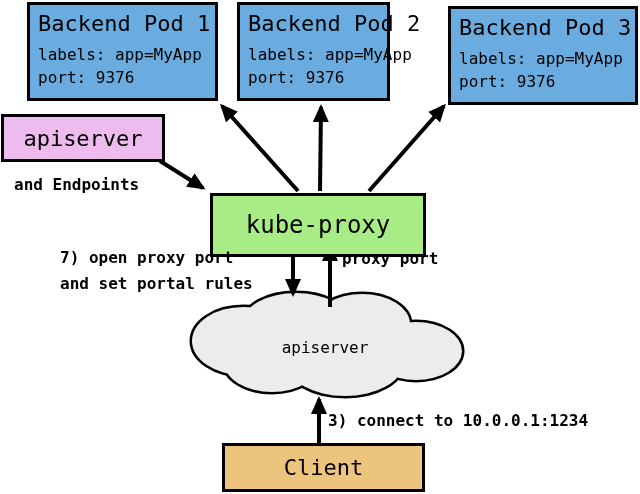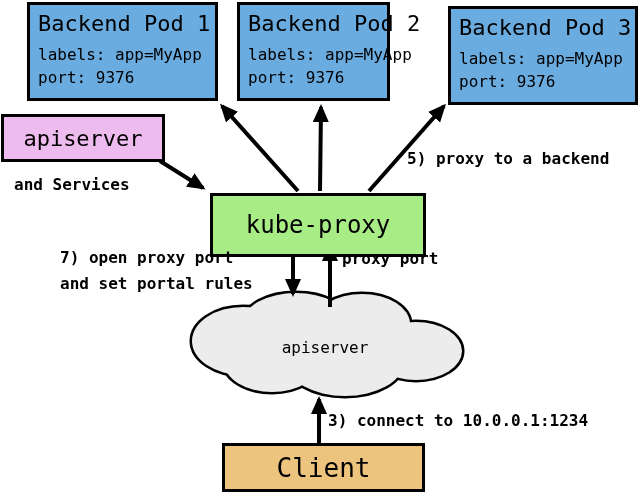--- a/index.html
+++ b/index.html
@@ -16,21 +16,21 @@
   .pod{background:var(--pod-fill,#6aace0);padding:3px 8px;}
   .pod-title{font-size:22px;line-height:32px;white-space:nowrap;}
   .pod-line{font-size:16px;line-height:23px;white-space:nowrap;}
   .pod-line.first{margin-top:3px;}
   .center-label{
     display:flex;align-items:center;justify-content:center;
     text-align:center;
   }
   #apiserver-box{left:1px;top:114px;width:164px;height:48px;background:var(--apiserver-fill,#eebbee);font-size:22px;}
   #kube-proxy-box{left:210px;top:193px;width:216px;height:64px;background:var(--kube-proxy-fill,#a8ec85);font-size:24px;}
-  #client-box{left:222px;top:443px;width:203px;height:49px;background:var(--client-fill,#edc47e);font-size:26px;}
+  #client-box{left:222px;top:443px;width:203px;height:49px;background:var(--client-fill,#edc47e);font-size:22px;}
   .step{
     position:absolute;z-index:3;font-weight:bold;font-size:16px;
     line-height:26px;color:#000;white-space:nowrap;
   }
   #step-1{left:14px;top:172px;}
   #step-2{left:60px;top:245px;}
   #step-3{left:328px;top:408px;}
   #step-4{left:342px;top:246px;}
   #step-5{left:407px;top:146px;}
   #iptables-label{
@@ -107,29 +107,26 @@
     <span>kube-proxy</span>
   </div>
 
   <div id="iptables-label">apiserver</div>
 
   <div id="client-box" class="box center-label">
     <span>Client</span>
   </div>
 
   <div id="step-1" class="step">
-    <div>and Services</div>
+    <div>and Endpoints</div>
   </div>
   <div id="step-2" class="step">
     <div>7) open proxy port</div>
     <div>and set portal rules</div>
   </div>
   <div id="step-3" class="step">
     <div>3) connect to 10.0.0.1:1234</div>
   </div>
   <div id="step-4" class="step">
     <div>proxy port</div>
   </div>
-  <div id="step-5" class="step">
-    <div>5) proxy to a backend</div>
-  </div>
 
 </div>
 
 </body></html>

